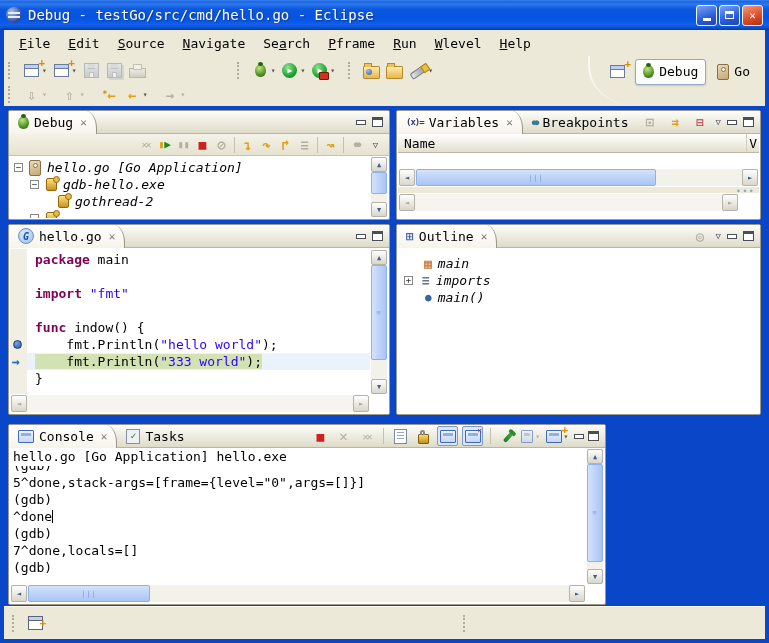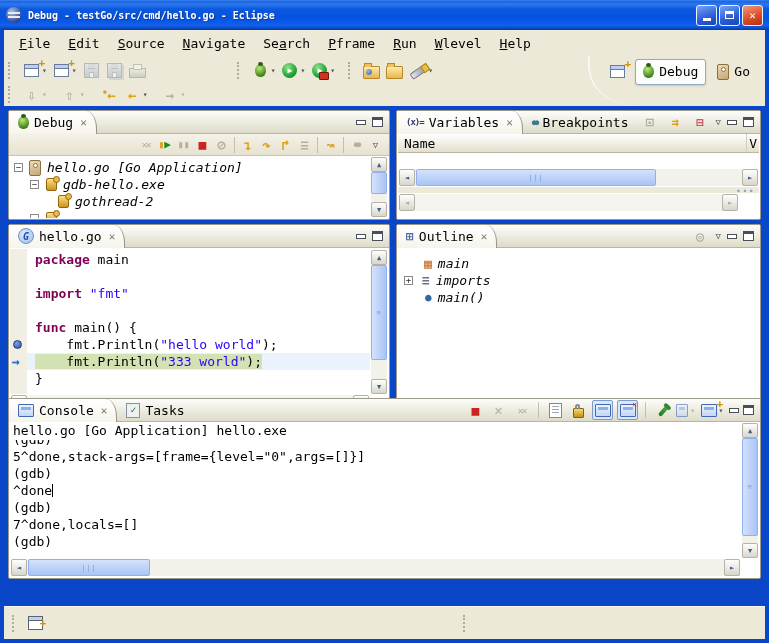--- a/index.html
+++ b/index.html
@@ -3,21 +3,21 @@
 <meta charset="utf-8">
 <style>
   html,body{margin:0;padding:0;}
   body{font-family:"DejaVu Sans Mono",monospace;font-size:13px;color:#000;-webkit-font-smoothing:none;}
   .abs{position:absolute;}
   .window{position:relative;width:769px;height:643px;background:#0a46c8;overflow:hidden;}
   
   .titlebar{position:absolute;left:0;top:0;right:0;height:30px;
     background:linear-gradient(180deg,#3a80ef 0%,#1c64e2 6%,#2e79ee 14%,#0c58dd 30%,#0653e0 55%,#0a58e8 72%,#1160ee 84%,#0b4cc4 94%,#07389c 100%);
     display:flex;align-items:center;padding:0 6px;box-sizing:border-box;}
-  .title-text{color:#fff;font-weight:bold;font-size:10px;margin-left:6px;text-shadow:1px 1px 1px #123a8c;flex:1;white-space:nowrap;overflow:hidden;}
+  .title-text{color:#fff;font-weight:normal;font-size:14px;margin-left:6px;text-shadow:1px 1px 1px #123a8c;flex:1;white-space:nowrap;overflow:hidden;}
   .i-eclipse{width:16px;height:16px;border-radius:50%;background:radial-gradient(circle at 35% 30%,#a8c0ec,#33519e 65%,#1a2f6e);position:relative;overflow:hidden;flex:none;}
   .i-eclipse::before{content:"";position:absolute;left:2px;right:2px;top:5px;height:2px;background:#e9edf9;box-shadow:0 4px 0 #e9edf9;}
   .cap-btn{width:21px;height:21px;border-radius:3px;border:1px solid #eef2fc;margin-left:2px;display:flex;align-items:center;justify-content:center;color:#fff;font-weight:bold;font-size:11px;box-sizing:border-box;flex:none;}
   .cap-blue{background:linear-gradient(160deg,#7aa2f4,#2a5cd8 60%,#1c46b0);}
   .cap-red{background:linear-gradient(160deg,#f09a80,#dd4f2a 55%,#b03010);}
   .glyph-min{width:8px;height:3px;background:#fff;margin-top:8px;}
   .glyph-max{width:9px;height:8px;border:1px solid #fff;border-top:3px solid #fff;box-sizing:border-box;}
   
   .menubar{position:absolute;left:4px;right:4px;top:30px;height:26px;background:#ece9d8;display:flex;align-items:center;padding-left:6px;box-sizing:border-box;}
   .menu-item{padding:2px 9px;white-space:nowrap;}
@@ -398,21 +398,21 @@
     </div>
     <div class="ruler">
       <span class="bp-dot" style="top:91px;"></span>
       <span class="ip-arrow" style="top:106px;">→</span>
     </div>
     <div class="code">
       <div class="code-line" style="margin-top:2px;"><span class="kw">package</span><span class="pl"> main</span></div>
       <div class="code-line"></div>
       <div class="code-line"><span class="kw">import</span><span class="pl"> </span><span class="str">"fmt"</span></div>
       <div class="code-line"></div>
-      <div class="code-line"><span class="kw">func</span><span class="pl"> main() {</span></div>
+      <div class="code-line"><span class="kw">func</span><span class="pl"> indow() {</span></div>
       <div class="code-line"><span class="pl">    fmt.Println(</span><span class="str">"hello world"</span><span class="pl">);</span></div>
       <div class="code-line cur-line"><span class="cur-span"><span class="pl">    fmt.Println(</span><span class="str">"333 world"</span><span class="pl">);</span></span></div>
       <div class="code-line"><span class="pl">}</span></div>
     </div>
     <div class="sb" style="right:2px;top:25px;bottom:20px;width:16px;">
       <div class="sb-btn" style="left:0;top:0;width:16px;height:15px;">
           <span>▲</span>
         </div>
       <div class="sb-thumb" style="left:0;width:16px;top:15px;height:95px;">
           <span class="grip">≡</span>
@@ -455,21 +455,21 @@
         <span style="color:#667488;font-weight:bold;margin-left:9px;">≡</span>
         <span class="tree-lbl">imports</span>
       </div>
       <div class="tree-row">
         <span style="color:#3465a4;font-size:11px;margin-left:27px;">●</span>
         <span class="tree-lbl">main()</span>
       </div>
     </div>
   </div>
 
-  <div class="view" style="left:8px;top:398px;width:753px;height:181px;">
+  <div class="view" style="left:8px;top:424px;width:598px;height:181px;">
     <div class="tabbar">
       <div class="tab sel">
         <span class="i-monitor"></span>
         <span>Console</span>
         <span class="x">✕</span>
       </div>
       <div class="tab">
         <span class="i-tasks">✓</span>
         <span>Tasks</span>
       </div>

